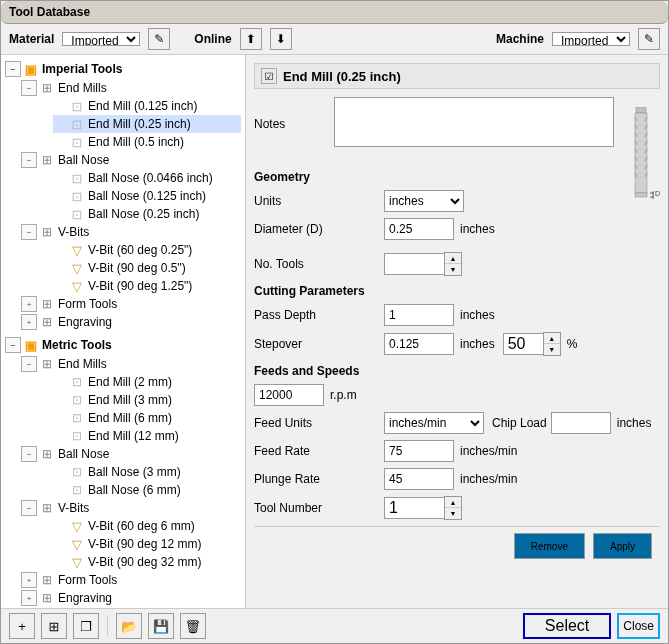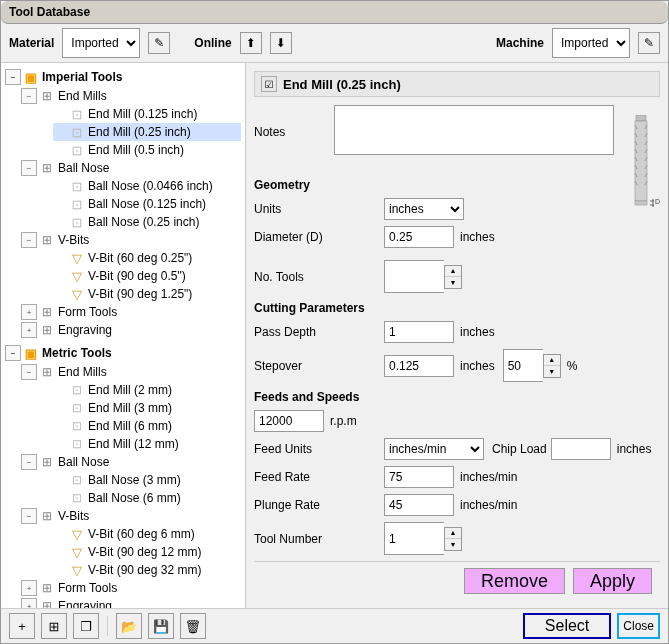--- a/index.html
+++ b/index.html
@@ -33,21 +33,21 @@
       align-items: center;
       gap: 8px;
     }
     
     .toolbar-label {
       font-size: 12px;
       font-weight: bold;
     }
     
     select.dropdown {
-      height: 30px;
+      height: 14px;
       font-size: 12px;
       border: 1px solid #999;
       background: white;
       padding: 0 4px;
     }
     
     .toolbar-btn {
       width: 22px;
       height: 22px;
       border: 1px solid #999;
@@ -203,25 +203,25 @@
       font-size: 12px;
     }
     
     .spinner-group {
       display: flex;
       align-items: center;
     }
     
     .spinner-input {
       width: 60px;
-      height: 33px;
+      height: 22px;
       border: 1px solid #999;
       border-right: none;
       padding: 4px 4px;
-      font-size: 12px;
+      font-size: 16px;
     }
     
     .spinner-btns {
       display: flex;
       flex-direction: column;
       border: 1px solid #999;
       background: #f0f0f0;
     }
     
     .spinner-btn {
@@ -244,23 +244,23 @@
       justify-content: flex-end;
       gap: 8px;
       padding: 6px 8px;
       border-top: 1px solid #ccc;
       background: #f0f0f0;
     }
     
     .btn {
       height: 26px;
       padding: 0 16px;
-      font-size: 18px;
-      border: 1px solid #999;
-      background: #f0abfc;
+      font-size: 10px;
+      border: 1px solid #999;
+      background: #0369a1;
       cursor: pointer;
     }
     
     .footer-bar {
       display: flex;
       align-items: center;
       padding: 4px 8px;
       background: #f0f0f0;
       border-top: 1px solid #ccc;
       gap: 6px;

